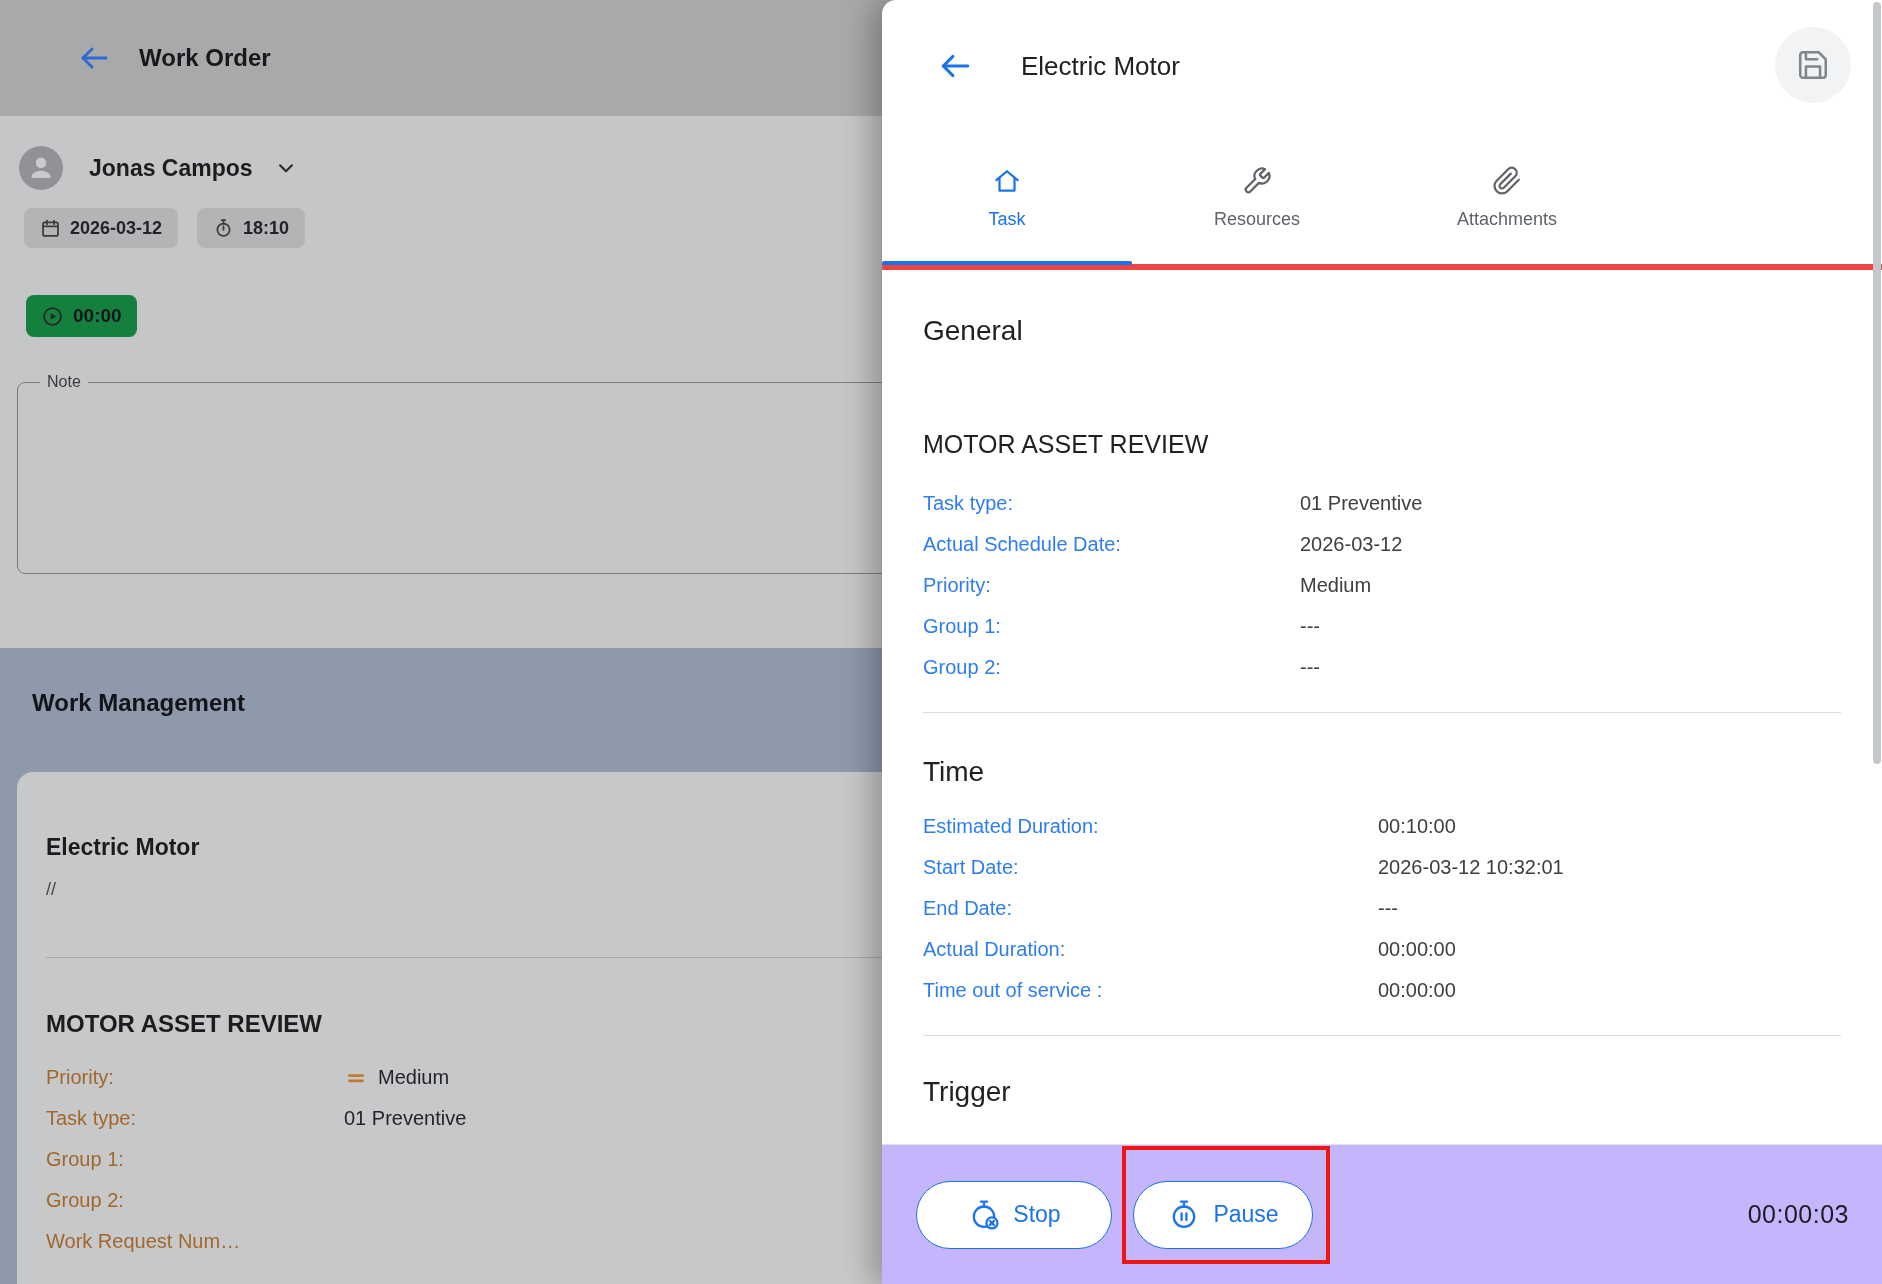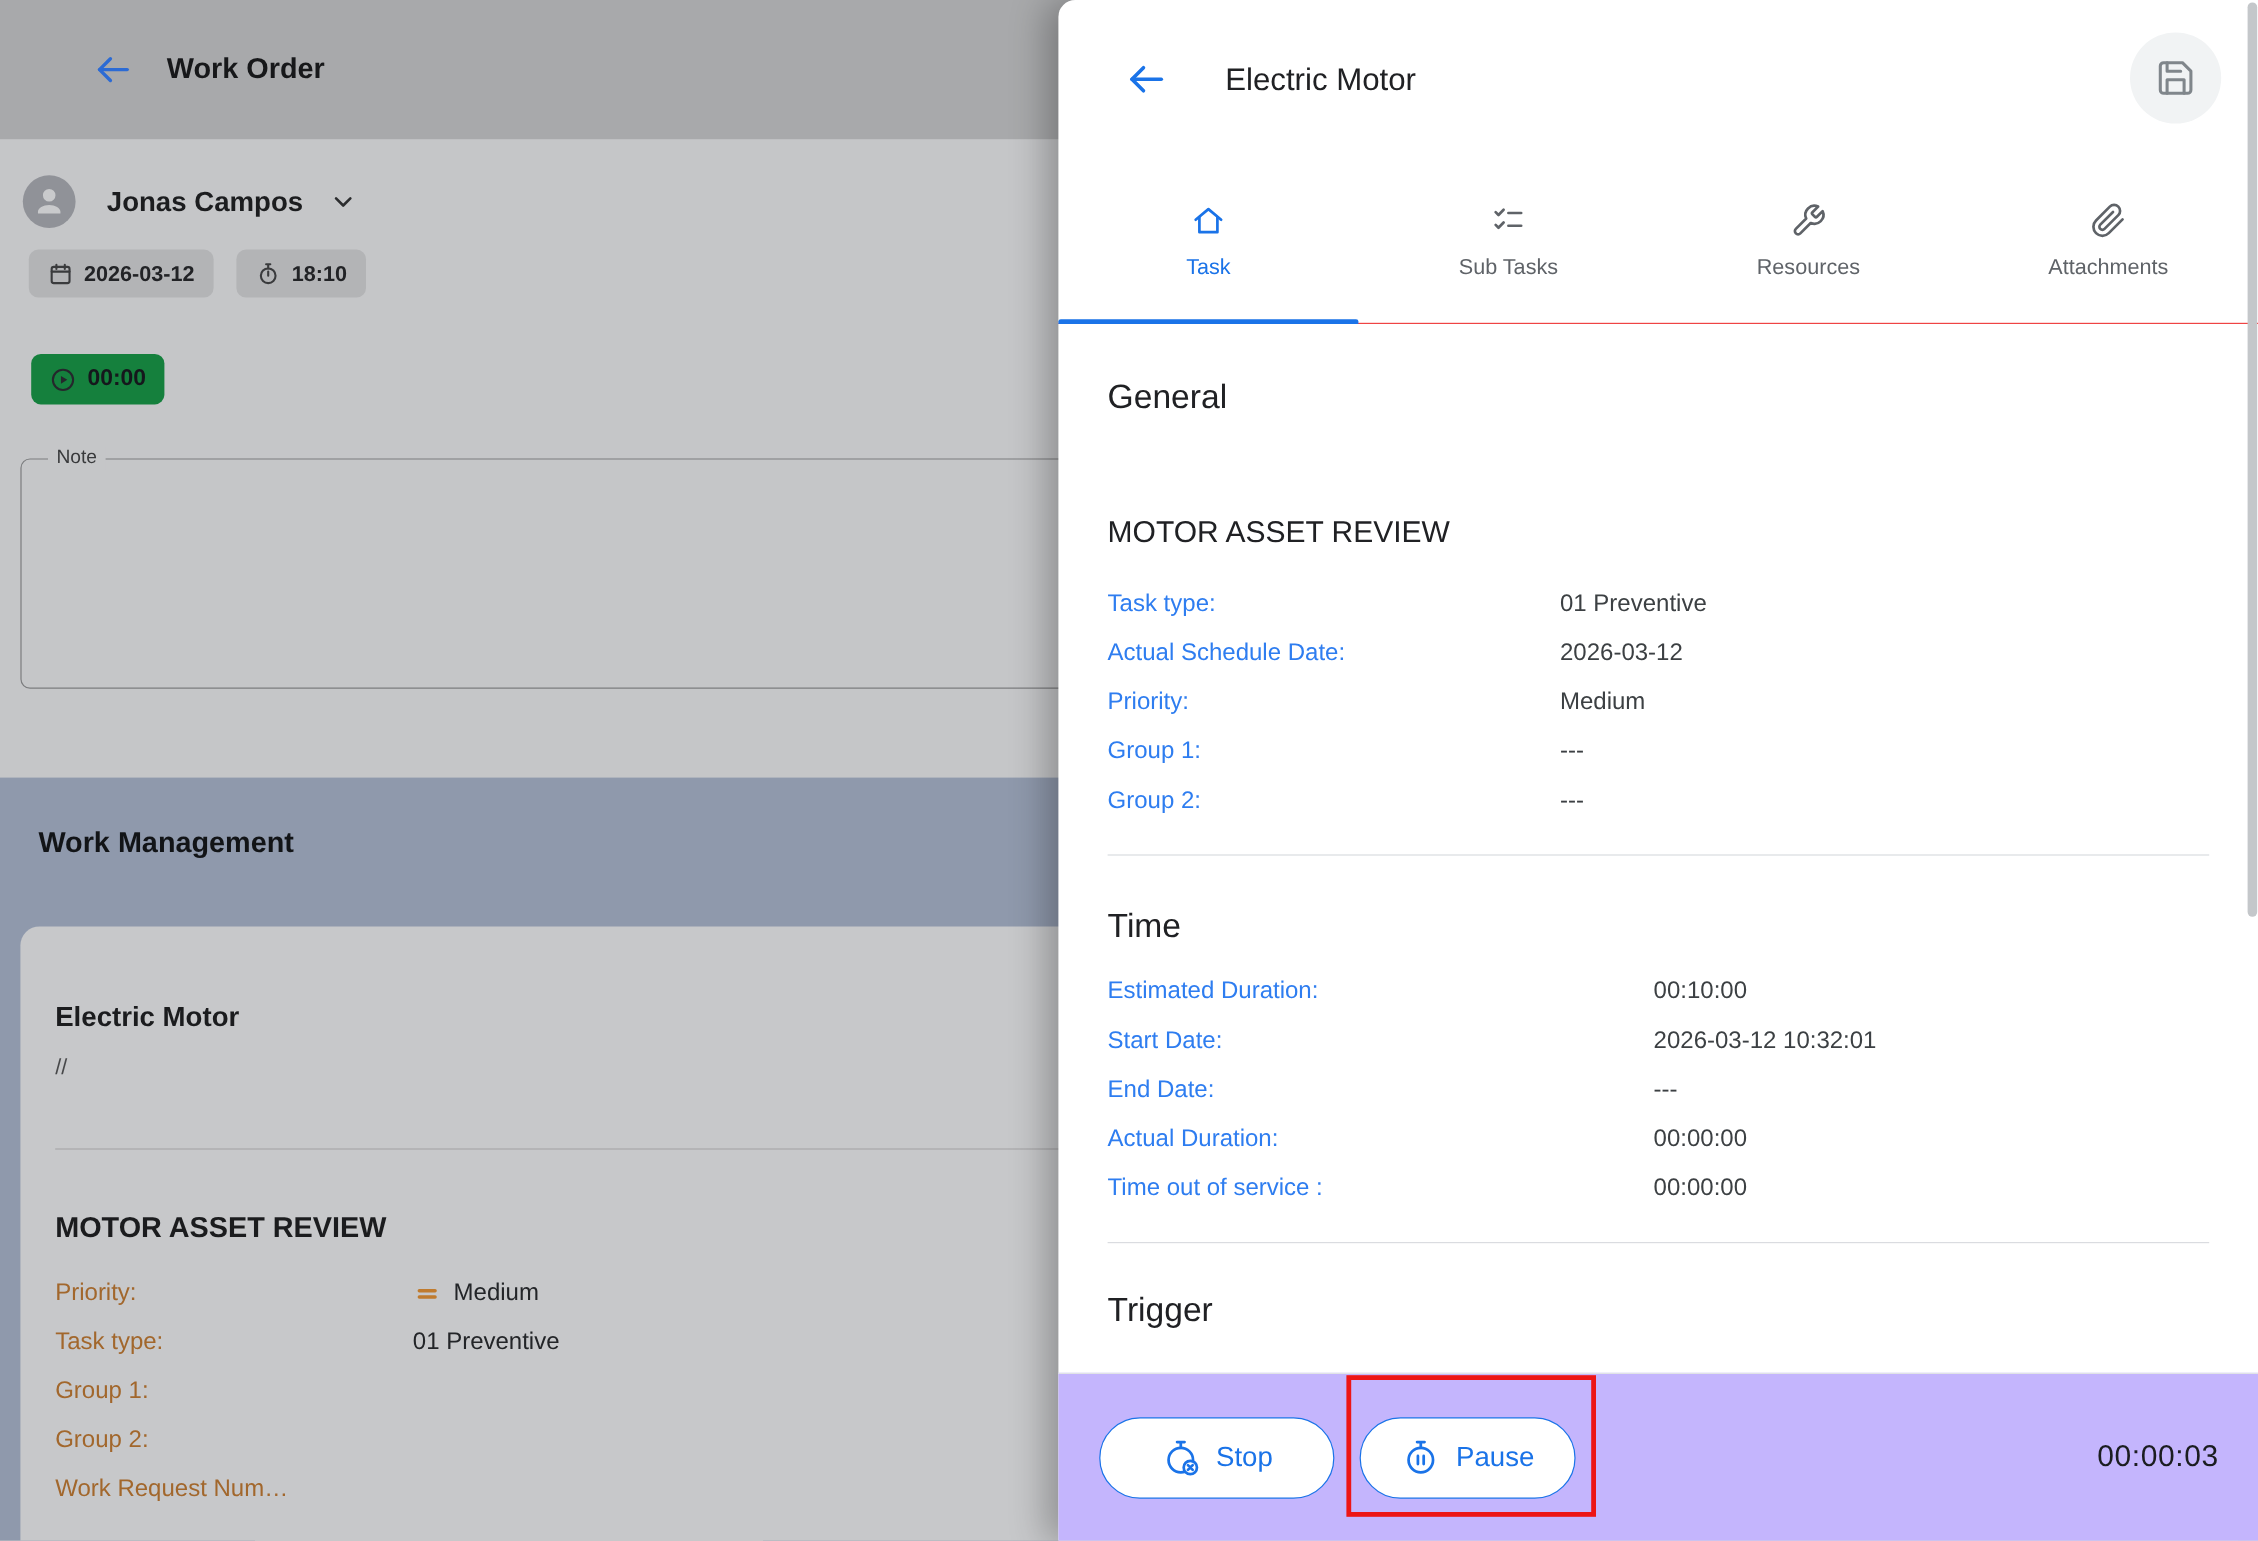--- a/index.html
+++ b/index.html
@@ -50,21 +50,21 @@
   
   .drawer { position:absolute; top:0; left:882px; width:1000px; height:1284px; background:#ffffff;
             border-top-left-radius:14px; box-shadow:-10px 0 30px rgba(0,0,0,0.28);
             display:flex; flex-direction:column; }
   .dr-header { height:132px; flex:0 0 auto; display:flex; align-items:center; padding-left:55px; gap:48px; position:relative; }
   .dr-back { color:#1a73e8; cursor:pointer; }
   .dr-title { font-size:26px; font-weight:500; color:#202124; }
   .save-btn { position:absolute; right:31px; top:27px; width:76px; height:76px; border-radius:50%;
               background:#f1f3f4; display:flex; align-items:center; justify-content:center; cursor:pointer; color:#80868b; }
 
-  .dr-tabs { height:138px; flex:0 0 auto; display:flex; border-bottom:1px solid #ef4444; position:relative; }
+  .dr-tabs { height:138px; flex:0 0 auto; display:flex; border-bottom:6px solid #ef4444; position:relative; }
   .dr-tab { width:250px; display:flex; flex-direction:column; align-items:center; justify-content:center;
             gap:13px; font-size:18px; color:#5f6368; cursor:pointer; }
   .dr-tab.active { color:#1a73e8; }
   .dr-underline { position:absolute; left:0; bottom:-1px; width:250px; height:4px; background:#1a73e8; border-radius:2px 2px 0 0; }
 
   .dr-content { flex:1 1 auto; padding:0 41px; overflow:hidden; }
   .dr-h { font-size:28px; font-weight:400; color:#202124; line-height:34px; }
   .h-general { margin-top:44px; }
   .dr-sub { font-size:25px; font-weight:400; color:#202124; line-height:30px; margin-top:81px; }
   .dr-rows { margin-top:24px; }
@@ -224,31 +224,20 @@
         <svg width="30" height="30" viewBox="0 0 24 24" fill="none" stroke="currentColor" stroke-width="1.8" stroke-linecap="round" stroke-linejoin="round">
             <path d="M3.5 11.3 12 4.2l8.5 7.1"></path>
             <path d="M6 9.6v10h12v-10"></path>
           </svg>
       </span>
       <span>Task</span>
     </div>
     <div class="dr-tab">
       <span class="icon">
         <svg width="30" height="30" viewBox="0 0 24 24" fill="none" stroke="currentColor" stroke-width="1.8" stroke-linecap="round" stroke-linejoin="round">
-            <path d="M3.5 6.2l1.9 1.9 3.4-3.5"></path>
-            <path d="M12 6.8h8.5"></path>
-            <path d="M3.5 14.7l1.9 1.9 3.4-3.5"></path>
-            <path d="M12 15.3h8.5"></path>
-          </svg>
-      </span>
-      <span>Sub Tasks</span>
-    </div>
-    <div class="dr-tab">
-      <span class="icon">
-        <svg width="30" height="30" viewBox="0 0 24 24" fill="none" stroke="currentColor" stroke-width="1.8" stroke-linecap="round" stroke-linejoin="round">
             <path d="M14.7 6.3a1 1 0 0 0 0 1.4l1.6 1.6a1 1 0 0 0 1.4 0l3.77-3.77a6 6 0 0 1-7.94 7.94l-6.91 6.91a2.12 2.12 0 0 1-3-3l6.91-6.91a6 6 0 0 1 7.94-7.94l-3.76 3.76z"></path>
           </svg>
       </span>
       <span>Resources</span>
     </div>
     <div class="dr-tab">
       <span class="icon">
         <svg width="30" height="30" viewBox="0 0 24 24" fill="none" stroke="currentColor" stroke-width="1.8" stroke-linecap="round" stroke-linejoin="round">
             <path d="M21.44 11.05l-9.19 9.19a6 6 0 0 1-8.49-8.49l9.19-9.19a4 4 0 0 1 5.66 5.66l-9.2 9.19a2 2 0 0 1-2.83-2.83l8.49-8.48"></path>
           </svg>

